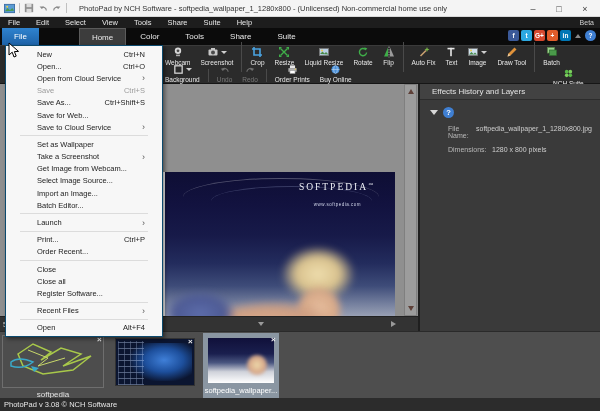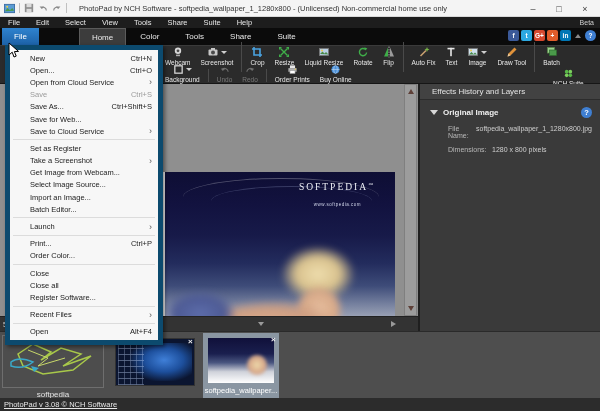--- a/index.html
+++ b/index.html
@@ -95,24 +95,24 @@
   .t2-icons { position:absolute; left:2px; top:2px; width:26px; height:44px;
      background:repeating-linear-gradient(0deg,rgba(200,220,255,.75) 0 1px,rgba(0,0,0,0) 1px 6px),repeating-linear-gradient(90deg,rgba(200,220,255,.55) 0 1px,rgba(0,0,0,0) 1px 6px); opacity:.5; }
   .thumb3-wrap { position:absolute; left:203px; top:1px; width:76px; height:66px; background:#8a96a2; }
   .thumb3 { position:absolute; left:5px; top:5px; width:66px; height:45px; overflow:hidden;
      background:linear-gradient(180deg,#10103a 0%,#1a1f4e 35%,#4a5680 55%,#cfd2da 75%,#fff 100%); }
   .t3-fig { position:absolute; right:6px; top:35%; width:22px; height:22px; border-radius:50%; filter:blur(1.5px); background:radial-gradient(circle,#ecd6a8 0%,#d8a98a 50%,rgba(0,0,0,0) 75%); }
   .t3-label { position:absolute; left:0; top:53px; width:76px; text-align:center; color:#ffffff; font-size:7.5px; white-space:nowrap; overflow:hidden; }
 
   
   .statusbar { position:absolute; left:0; top:398px; width:600px; height:13px; background:#2c2c2c; display:flex; align-items:center; }
-  .status-text { color:#e6e6e6; font-size:7.5px; margin-left:4px;text-decoration:underline; }
-
-  
-  .filemenu { position:absolute; left:5px; top:45px; width:158px; background:#f7f7f7; border:5px solid #0c4a6e; box-shadow:2px 2px 4px rgba(0,0,0,.45); padding:2px 0; z-index:50; }
+  .status-text { color:#e6e6e6; font-size:7.5px; margin-left:4px; }
+
+  
+  .filemenu { position:absolute; left:5px; top:45px; width:158px; background:#f7f7f7; border:1px solid #0c4a6e; box-shadow:2px 2px 4px rgba(0,0,0,.45); padding:2px 11px; z-index:50; }
   .mi { height:12.2px; display:flex; align-items:center; padding:0 6px 0 20px; }
   .mi .ml { flex:1; font-size:7.5px; color:#1c1c1c; white-space:nowrap; }
   .mi .ms { font-size:7.5px; color:#1c1c1c; }
   .mi .arr { font-size:9px; color:#555; margin-left:4px; }
   .mi.disabled .ml, .mi.disabled .ms { color:#9b9b9b; }
   .msep { height:1px; background:#dcdcdc; margin:2px 3px; }
 
   .cursor { position:absolute; left:8px; top:42px; z-index:60; }
 </style>
 </head>
@@ -362,21 +362,20 @@
     <div class="zbtn">+</div>
     <div class="hs-left"></div>
     <div class="hs-mid"></div>
     <div class="hs-right"></div>
   </div>
 
   <div class="panel">
     <div class="panel-header">Effects History and Layers</div>
     <div class="section-row">
       <div class="tri-down"></div>
-      <div class="section-title">Original Image</div>
       <div class="help-circ">?</div>
     </div>
     <div class="fieldrow">
       <div class="f-label">File Name:</div>
       <div class="f-value">softpedia_wallpaper_1_1280x800.jpg</div>
     </div>
     <div class="fieldrow">
       <div class="f-label">Dimensions:</div>
       <div class="f-value">1280 x 800 pixels</div>
     </div>
@@ -436,21 +435,21 @@
       </div>
     <div class="mi">
         <span class="ml">Save for Web...</span>
       </div>
     <div class="mi">
         <span class="ml">Save to Cloud Service</span>
         <span class="arr">›</span>
       </div>
     <div class="msep"></div>
     <div class="mi">
-        <span class="ml">Set as Register</span>
+        <span class="ml">Set as Wallpaper</span>
       </div>
     <div class="mi">
         <span class="ml">Take a Screenshot</span>
         <span class="arr">›</span>
       </div>
     <div class="mi">
         <span class="ml">Get Image from Webcam...</span>
       </div>
     <div class="mi">
         <span class="ml">Select Image Source...</span>
@@ -465,21 +464,21 @@
     <div class="mi">
         <span class="ml">Launch</span>
         <span class="arr">›</span>
       </div>
     <div class="msep"></div>
     <div class="mi">
         <span class="ml">Print...</span>
         <span class="ms">Ctrl+P</span>
       </div>
     <div class="mi">
-        <span class="ml">Order Color...</span>
+        <span class="ml">Order Recent...</span>
       </div>
     <div class="msep"></div>
     <div class="mi">
         <span class="ml">Close</span>
       </div>
     <div class="mi">
         <span class="ml">Close all</span>
       </div>
     <div class="mi">
         <span class="ml">Register Software...</span>

